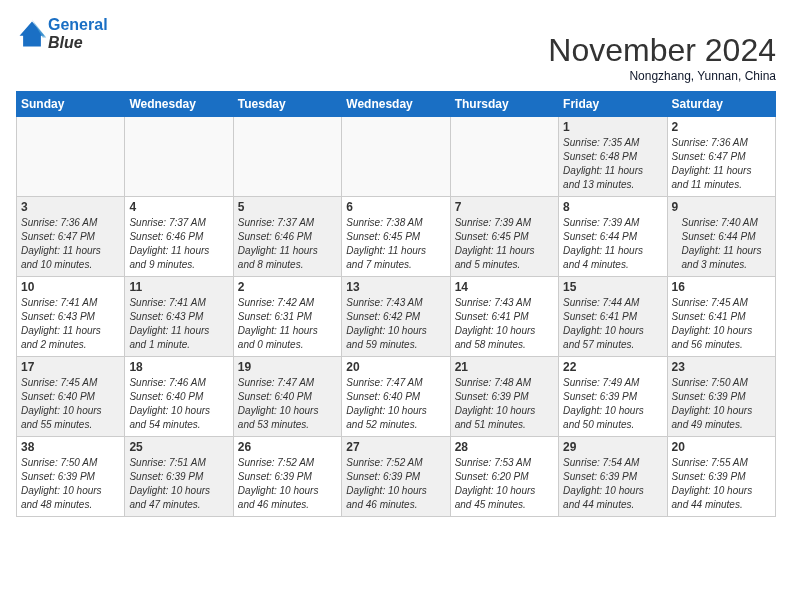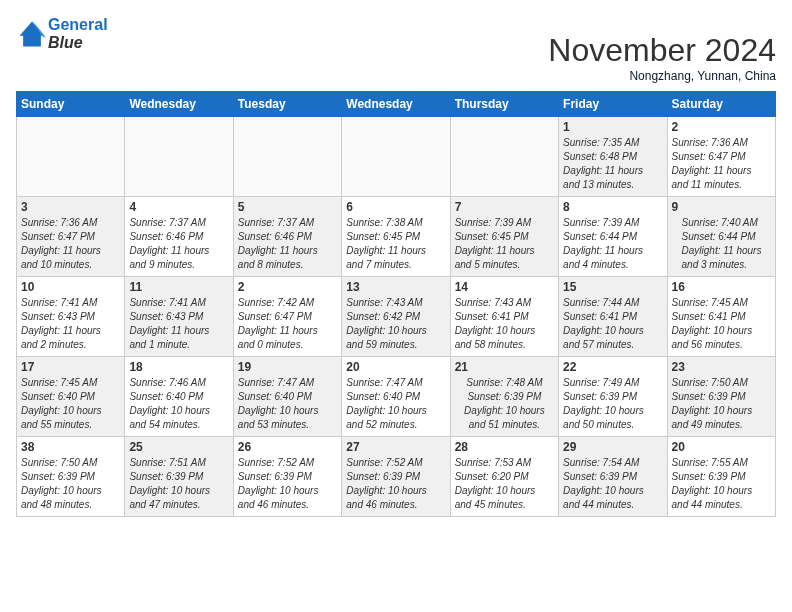--- a/index.html
+++ b/index.html
@@ -184,21 +184,21 @@
         <td class="shaded">
           <span class="day-num">11</span>
           <div class="day-info" style="white-space: pre-line;">Sunrise: 7:41 AM
 Sunset: 6:43 PM
 Daylight: 11 hours
 and 1 minute.</div>
         </td>
         <td>
           <span class="day-num">2</span>
           <div class="day-info" style="white-space: pre-line;">Sunrise: 7:42 AM
-Sunset: 6:47 PM
+Sunset: 6:31 PM
 Daylight: 11 hours
 and 0 minutes.</div>
         </td>
         <td class="shaded">
           <span class="day-num">13</span>
           <div class="day-info" style="white-space: pre-line;">Sunrise: 7:43 AM
 Sunset: 6:42 PM
 Daylight: 10 hours
 and 59 minutes.</div>
         </td>
@@ -248,21 +248,21 @@
         </td>
         <td>
           <span class="day-num">20</span>
           <div class="day-info" style="white-space: pre-line;">Sunrise: 7:47 AM
 Sunset: 6:40 PM
 Daylight: 10 hours
 and 52 minutes.</div>
         </td>
         <td class="shaded">
           <span class="day-num">21</span>
-          <div class="day-info" style="white-space: pre-line; text-align: center;">Sunrise: 7:48 AM
+          <div class="day-info" style="white-space: pre-line;">Sunrise: 7:48 AM
 Sunset: 6:39 PM
 Daylight: 10 hours
 and 51 minutes.</div>
         </td>
         <td>
           <span class="day-num">22</span>
           <div class="day-info" style="white-space: pre-line;">Sunrise: 7:49 AM
 Sunset: 6:39 PM
 Daylight: 10 hours
 and 50 minutes.</div>

